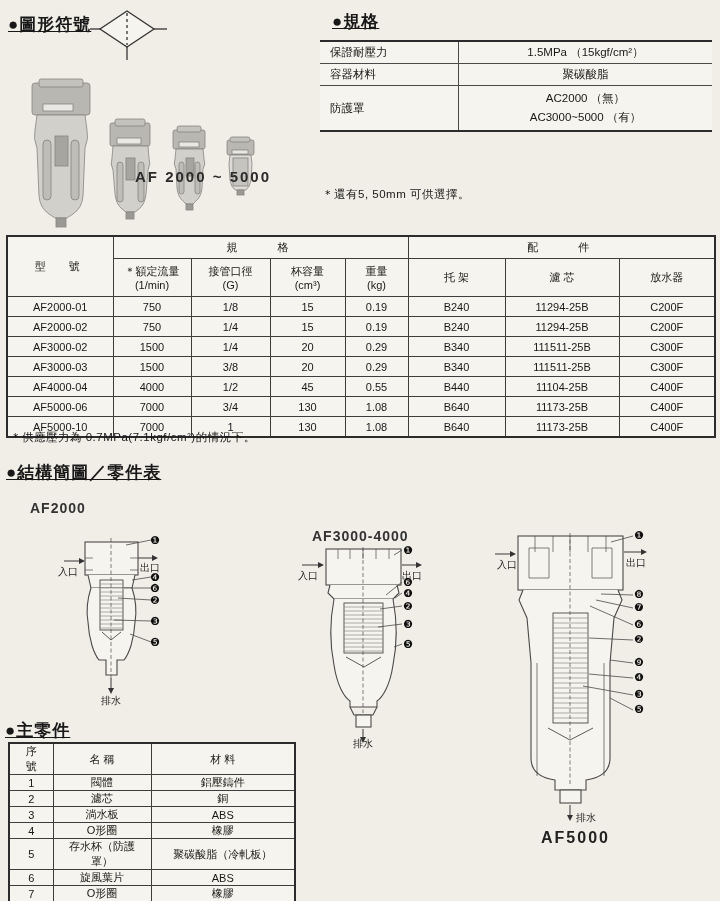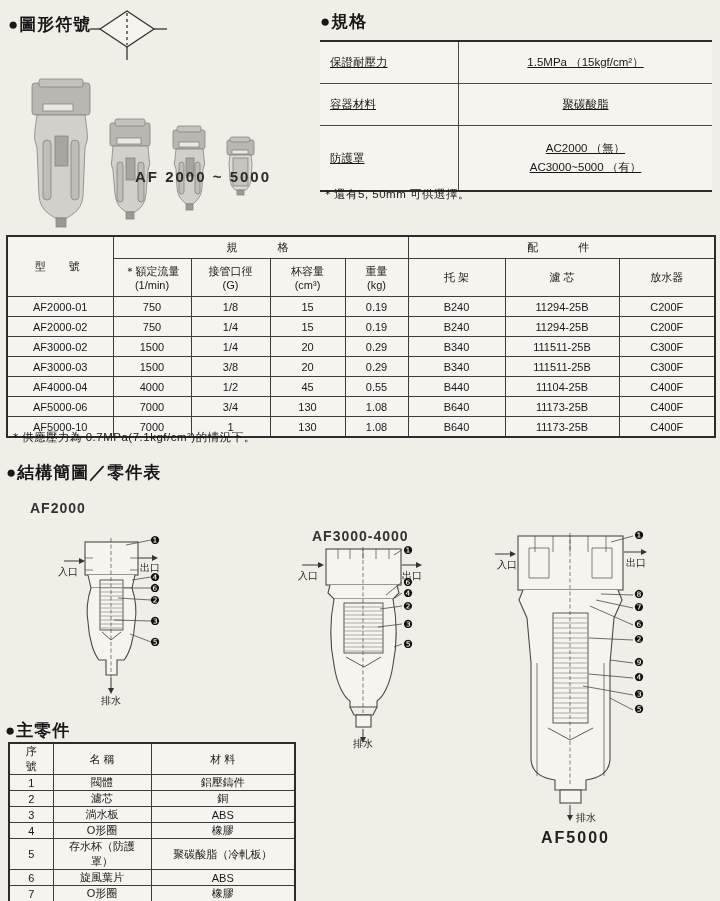--- a/index.html
+++ b/index.html
@@ -2,29 +2,29 @@
 <html><head>
 <meta charset="utf-8">
 <style>
   html,body{margin:0;padding:0;}
   body{
     width:720px;height:901px;position:relative;overflow:hidden;
     background:#f1eee7;color:#181818;
     font-family:"Liberation Sans","DejaVu Sans",sans-serif;
   }
   .abs{position:absolute;}
-  .h1{font-size:17px;font-weight:bold;letter-spacing:1px;white-space:nowrap;}
+  .h1{font-size:17px;font-weight:bold;letter-spacing:1px;white-space:nowrap;text-decoration:underline;}
   .note{font-size:11.5px;letter-spacing:.5px;white-space:nowrap;}
   table{border-collapse:collapse;background:#f6f4ee;}
 
   
   .spec-table{position:absolute;left:320px;top:40px;width:392px;
     border-top:2px solid #2c2c2c;border-bottom:2px solid #2c2c2c;
     font-size:11.5px;table-layout:fixed;}
-  .spec-table td{border-bottom:1px solid #4a4a4a;padding:13px 4px;height:15px;text-decoration:underline;}
+  .spec-table td{border-bottom:1px solid #4a4a4a;padding:3px 4px;height:15px;}
   .spec-table tr:last-child td{border-bottom:none;}
   .spec-table td.lbl{width:124px;border-right:1px solid #4a4a4a;padding-left:10px;text-align:left;}
   .spec-table td.val{text-align:center;}
   .spec-table td.val div{line-height:19px;}
 
   
   .model-table{position:absolute;left:6px;top:235px;width:708px;
     font-size:11px;table-layout:fixed;border:2px solid #2c2c2c;}
   .model-table th,.model-table td{border:1px solid #3d3d3d;text-align:center;
     font-weight:normal;padding:1px 2px;}
@@ -100,21 +100,21 @@
       <rect x="205" y="59" width="20" height="5" rx="2" fill="#c4c2bd"></rect>
       <rect x="207" y="72" width="16" height="4" fill="#e9e8e4"></rect>
       <path d="M205,77 L204,86 L205,102 Q206,109 210,112 L221,112 Q225,109 226,102 L227,86 L226,77 Z" fill="#dcdbd7"></path>
       <rect x="208" y="80" width="15" height="28" fill="#c6c4bf"></rect>
       <rect x="212" y="112" width="7" height="5" fill="#9b9994"></rect>
     </g>
   </svg>
   <div class="photo-label">AF 2000 ~ 5000</div>
 </div>
 
-<div class="abs h1" style="left:320px;top:10px">●規格</div>
+<div class="abs h1" style="left:332px;top:10px">●規格</div>
 
 <table class="spec-table">
   <tbody>
     <tr>
       <td class="lbl">保證耐壓力</td>
       <td class="val">1.5MPa （15kgf/cm²）</td>
     </tr>
     <tr>
       <td class="lbl">容器材料</td>
       <td class="val">聚碳酸脂</td>

